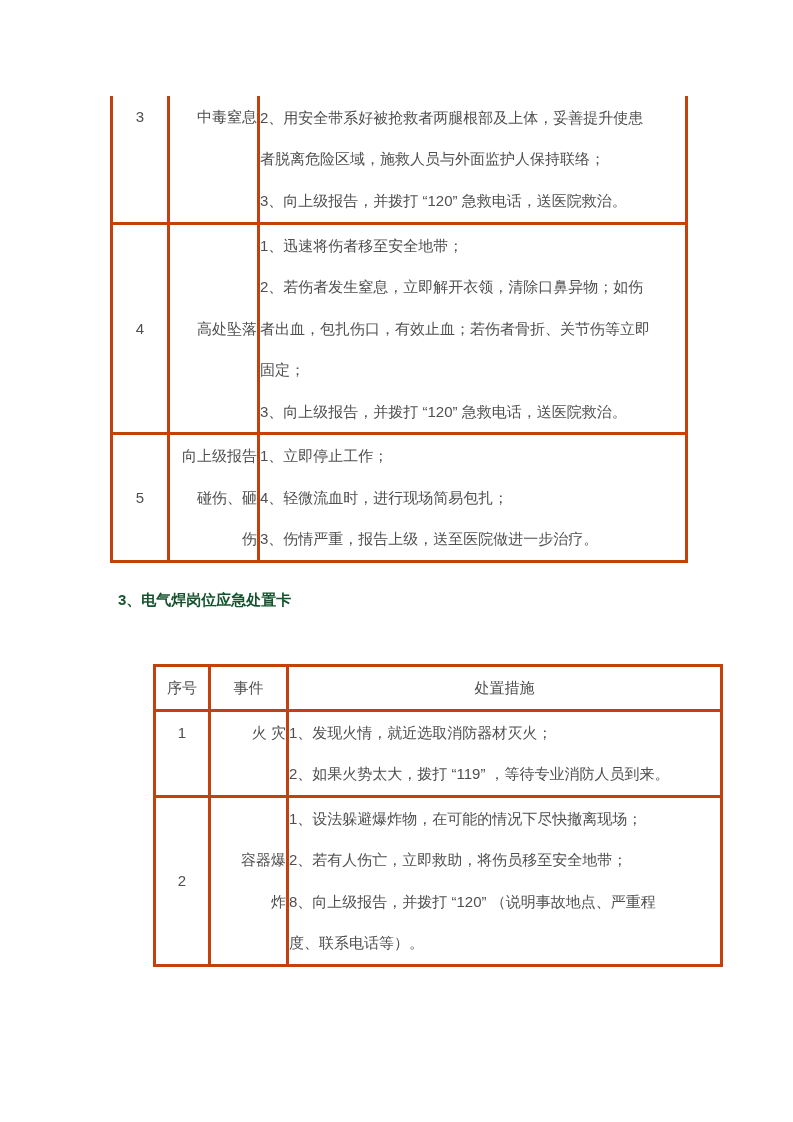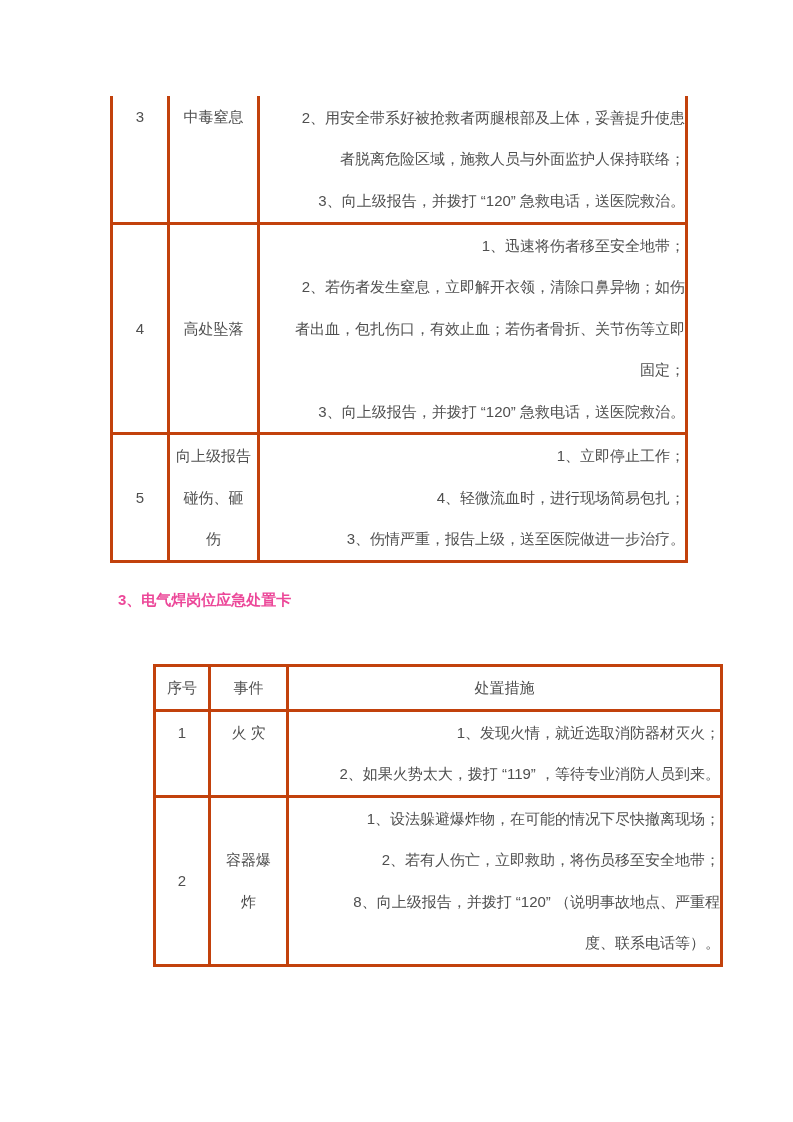--- a/index.html
+++ b/index.html
@@ -24,38 +24,38 @@
     color: #4f4f4f;
     line-height: 41.5px;
     overflow: hidden;
     padding: 0;
   }
   #table1 { left: 110px; top: 96px; width: 575px; }
   #table2 { left: 110px; top: 664px; width: 567px; margin-left: 43px; }
   
   #table1 tr.cut-row > td { border-top: none; }
   td.num-cell  { text-align: center; vertical-align: middle; }
-  td.event-cell{ text-align: center; vertical-align: middle; white-space: pre-line; }
-  td.meas-cell { text-align: right;  vertical-align: middle; white-space: pre-line;
+  td.event-cell{ text-align: right; vertical-align: middle; white-space: pre-line; }
+  td.meas-cell { text-align: left;  vertical-align: middle; white-space: pre-line;
                  padding-left: 13px; padding-right: 8px; }
   .va-top { vertical-align: top !important; }
   th.hdr-cell {
     font-weight: bold;
     text-align: center;
     vertical-align: middle;
     line-height: 38px;
     color: #454545;
   }
   #section-heading {
     position: absolute;
     left: 118px;
     top: 591px;
     font-size: 15px;
     font-weight: bold;
-    color: #ec4899;
+    color: #14532d;
     line-height: 18px;
     white-space: nowrap;
   }
 </style>
 </head>
 <body>
 
 <table class="doc-table" id="table1">
   <colgroup>
     <col style="width:57px">

